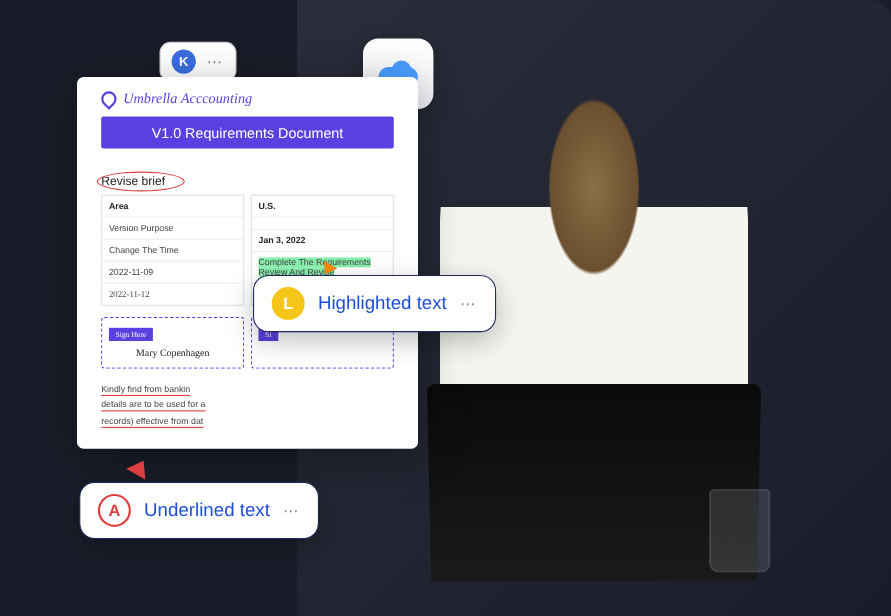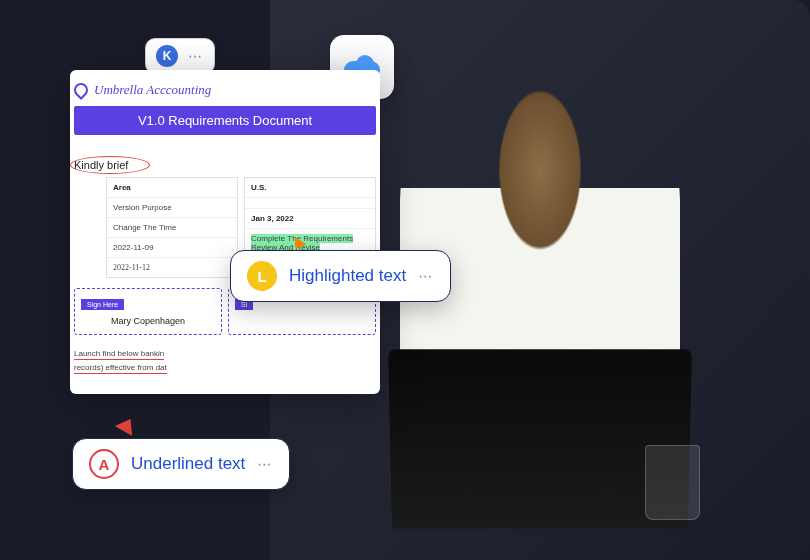--- a/index.html
+++ b/index.html
@@ -50,21 +50,21 @@
 }
 
 .document {
   position: absolute;
   left: 70px;
   top: 70px;
   width: 310px;
   background: #fff;
   border-radius: 6px;
   box-shadow: 0 10px 40px rgba(0,0,0,0.35);
-  padding: 12px 4px 18px;
+  padding: 12px 22px 18px;
 }
 .doc-brand {
   display: flex;
   align-items: center;
   gap: 6px;
   color: #5b3fe0;
   font-family: Georgia, serif;
   font-style: italic;
   font-size: 13px;
   margin-bottom: 8px;
@@ -96,39 +96,39 @@
   position: absolute;
   left: -4px; top: -3px;
   width: 80px; height: 18px;
   border: 1.5px solid #e04040;
   border-radius: 50%;
 }
 .table-grid {
   display: flex;
   gap: 6px;
   margin-bottom: 10px;
-  margin-left: 32px;
 }
 .table-col {
   flex: 1;
   border: 1px solid #e0e0e0;
 }
 .table-cell {
   font-size: 8px;
   color: #444;
   padding: 5px 6px;
   border-bottom: 1px solid #eee;
 }
 .table-cell:last-child { border-bottom: none; font-family: Liberation Serif, serif; }
 .table-cell.header { font-weight: 600; color: #222; }
 .hl { background: #86efac; display: inline; }
 .sign-row {
   display: flex;
   gap: 6px;
   margin-bottom: 12px;
+  font-family: Liberation Serif, serif;
 }
 .sign-box {
   flex: 1;
   border: 1.5px dashed #5b3fe0;
   border-radius: 3px;
   padding: 4px 6px 8px;
 }
 .sign-label {
   background: #5b3fe0;
   color: #fff;
@@ -290,21 +290,21 @@
 <div class="cursor-blue"></div>
 
 <div class="document">
   <div class="doc-brand">
     <span class="brand-icon"></span>
     <span>Umbrella Acccounting</span>
   </div>
   <div class="doc-title-bar">V1.0 Requirements Document</div>
 
   <div class="section-label">
-    <span>Kindly brief</span>
+    <span>Revise brief</span>
     <span class="red-circle"></span>
   </div>
 
   <div class="table-grid">
     <div class="table-col">
       <div class="table-cell header">Area</div>
       <div class="table-cell">Version Purpose</div>
       <div class="table-cell">Change The Time</div>
       <div class="table-cell">2022-11-09</div>
       <div class="table-cell">2022-11-12</div>
@@ -323,21 +323,22 @@
       <span class="sign-label">Sign Here</span>
       <div class="sign-name">Mary Copenhagen</div>
     </div>
     <div class="sign-box">
       <span class="sign-label">Si</span>
       <div class="sign-name"></div>
     </div>
   </div>
 
   <div class="letter-text">
-    <div><span class="underwave">Launch find below bankin</span></div>
+    <div><span class="underwave">Kindly find from bankin</span></div>
+    <div><span class="underwave">details are to be used for a</span></div>
     <div><span class="underwave">records) effective from dat</span></div>
   </div>
 </div>
 
 <div class="cursor-orange"></div>
 <div class="cursor-red"></div>
 
 <div class="callout callout-l">
   <div class="av">L</div>
   <span class="lbl">Highlighted text</span>

